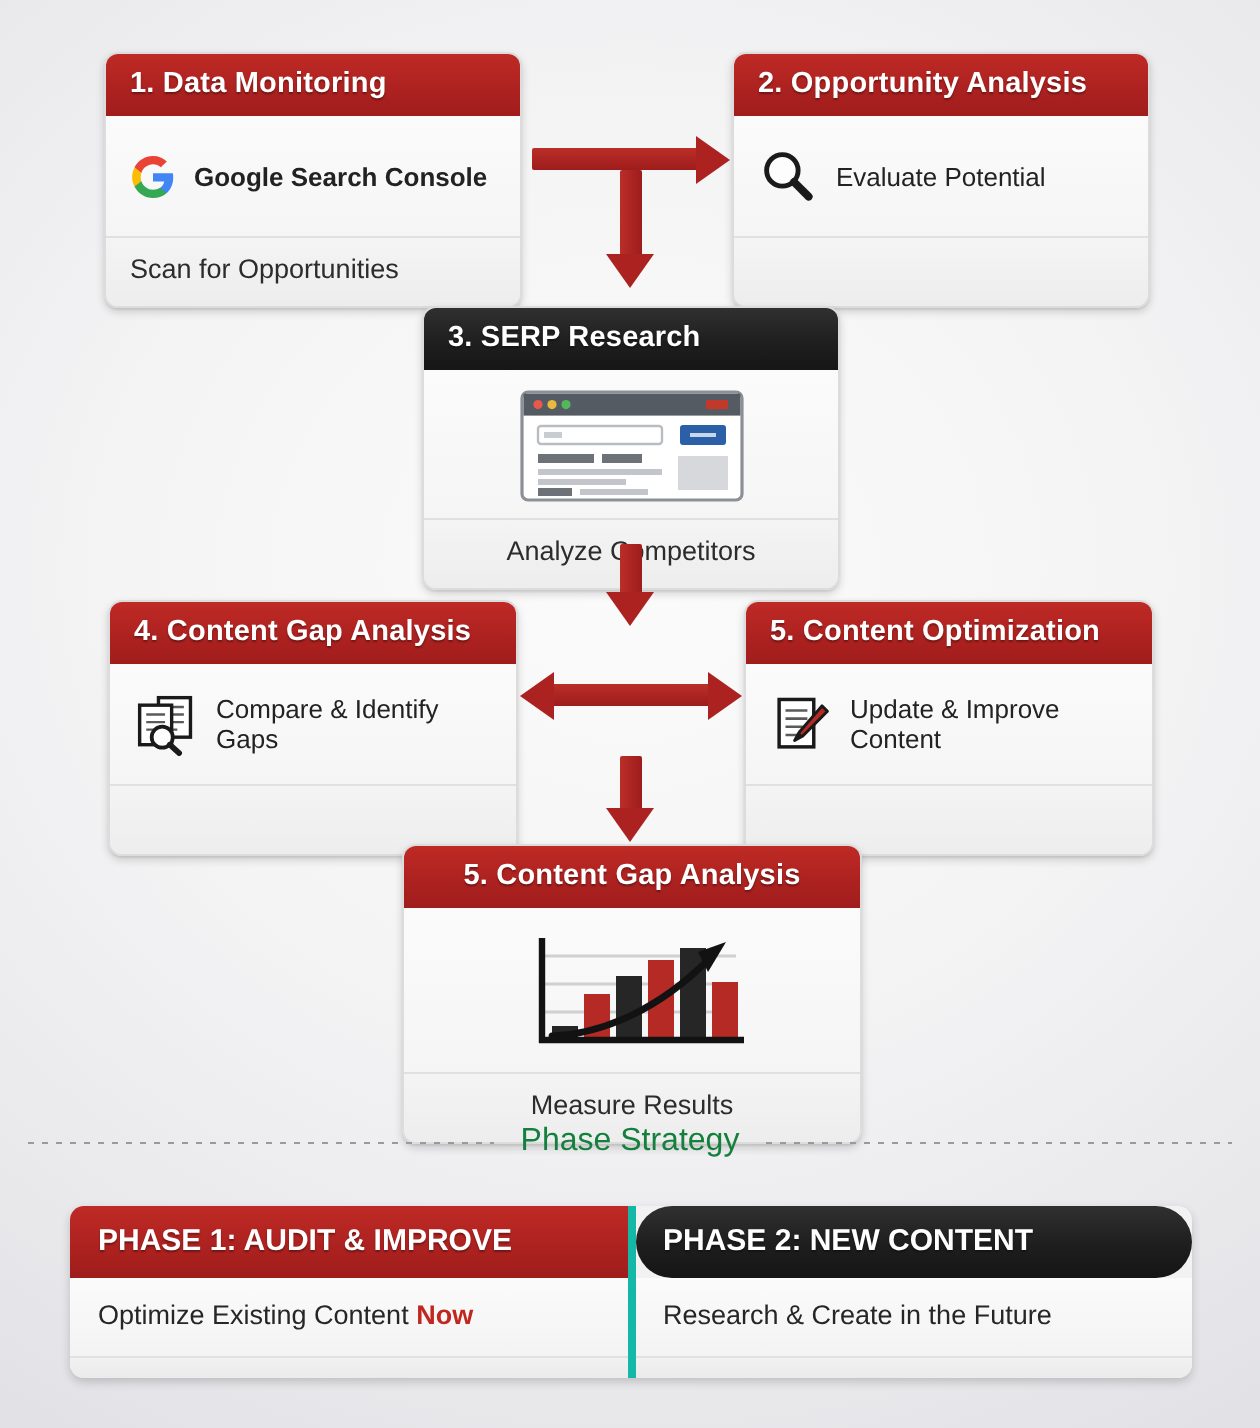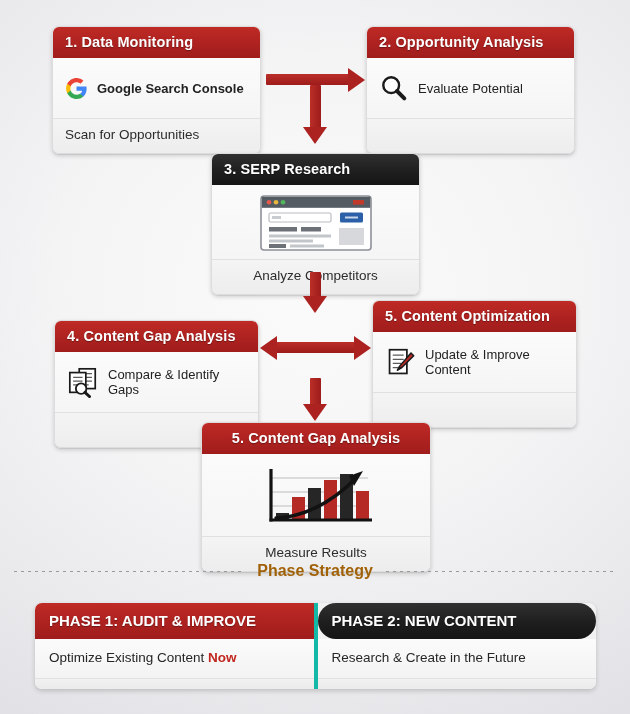--- a/index.html
+++ b/index.html
@@ -46,42 +46,42 @@
     background:linear-gradient(180deg,#f4f4f4 0%,#ededed 100%);
     min-height:16px;
   }
   .body-label{font-size:13px;color:#222;margin-left:9px;}
   .body-label.bold{font-weight:bold;font-size:13px;}
 
   
   #box1{left:52px;  top:26px;  width:207px;}
   #box2{left:366px; top:26px;  width:207px;}
   #box3{left:211px; top:153px; width:207px;}
-  #box4{left:54px;  top:300px; width:203px;margin-top:20px;}
+  #box4{left:54px;  top:300px; width:203px;}
   #box5{left:372px; top:300px; width:203px;}
   #box6{left:201px; top:422px; width:228px;}
 
   
   .arrow{position:absolute;}
   .ah{height:11px;background:linear-gradient(180deg,#bb2e28,#9d1c1b);border-radius:1px;}
   .av{width:11px;background:linear-gradient(90deg,#bb2e28,#9d1c1b);border-radius:1px;}
   .head{position:absolute;width:0;height:0;}
   .head-r{border-top:12px solid transparent;border-bottom:12px solid transparent;border-left:17px solid #ab2220;}
   .head-l{border-top:12px solid transparent;border-bottom:12px solid transparent;border-right:17px solid #ab2220;}
   .head-d{border-left:12px solid transparent;border-right:12px solid transparent;border-top:17px solid #ab2220;}
 
   
   .phase-title-row{
     position:absolute;left:14px;right:14px;top:562px;
     display:flex;align-items:center;gap:13px;
   }
   .dots{flex:1;height:1px;
     background-image:linear-gradient(to right,#9a9a9a 0 3px,transparent 3px 7px);
     background-size:7px 1px;background-repeat:repeat-x;}
-  .phase-title{font-size:16px;font-weight:bold;color:#a16207;white-space:nowrap;}
+  .phase-title{font-size:16px;font-weight:normal;color:#15803d;white-space:nowrap;}
 
   
   .phases{
     position:absolute;left:35px;top:603px;width:561px;
     display:flex;
     border-radius:7px;
     box-shadow:0 2px 5px rgba(0,0,0,.18);
     overflow:hidden;
     background:#f2f2f2;
   }

